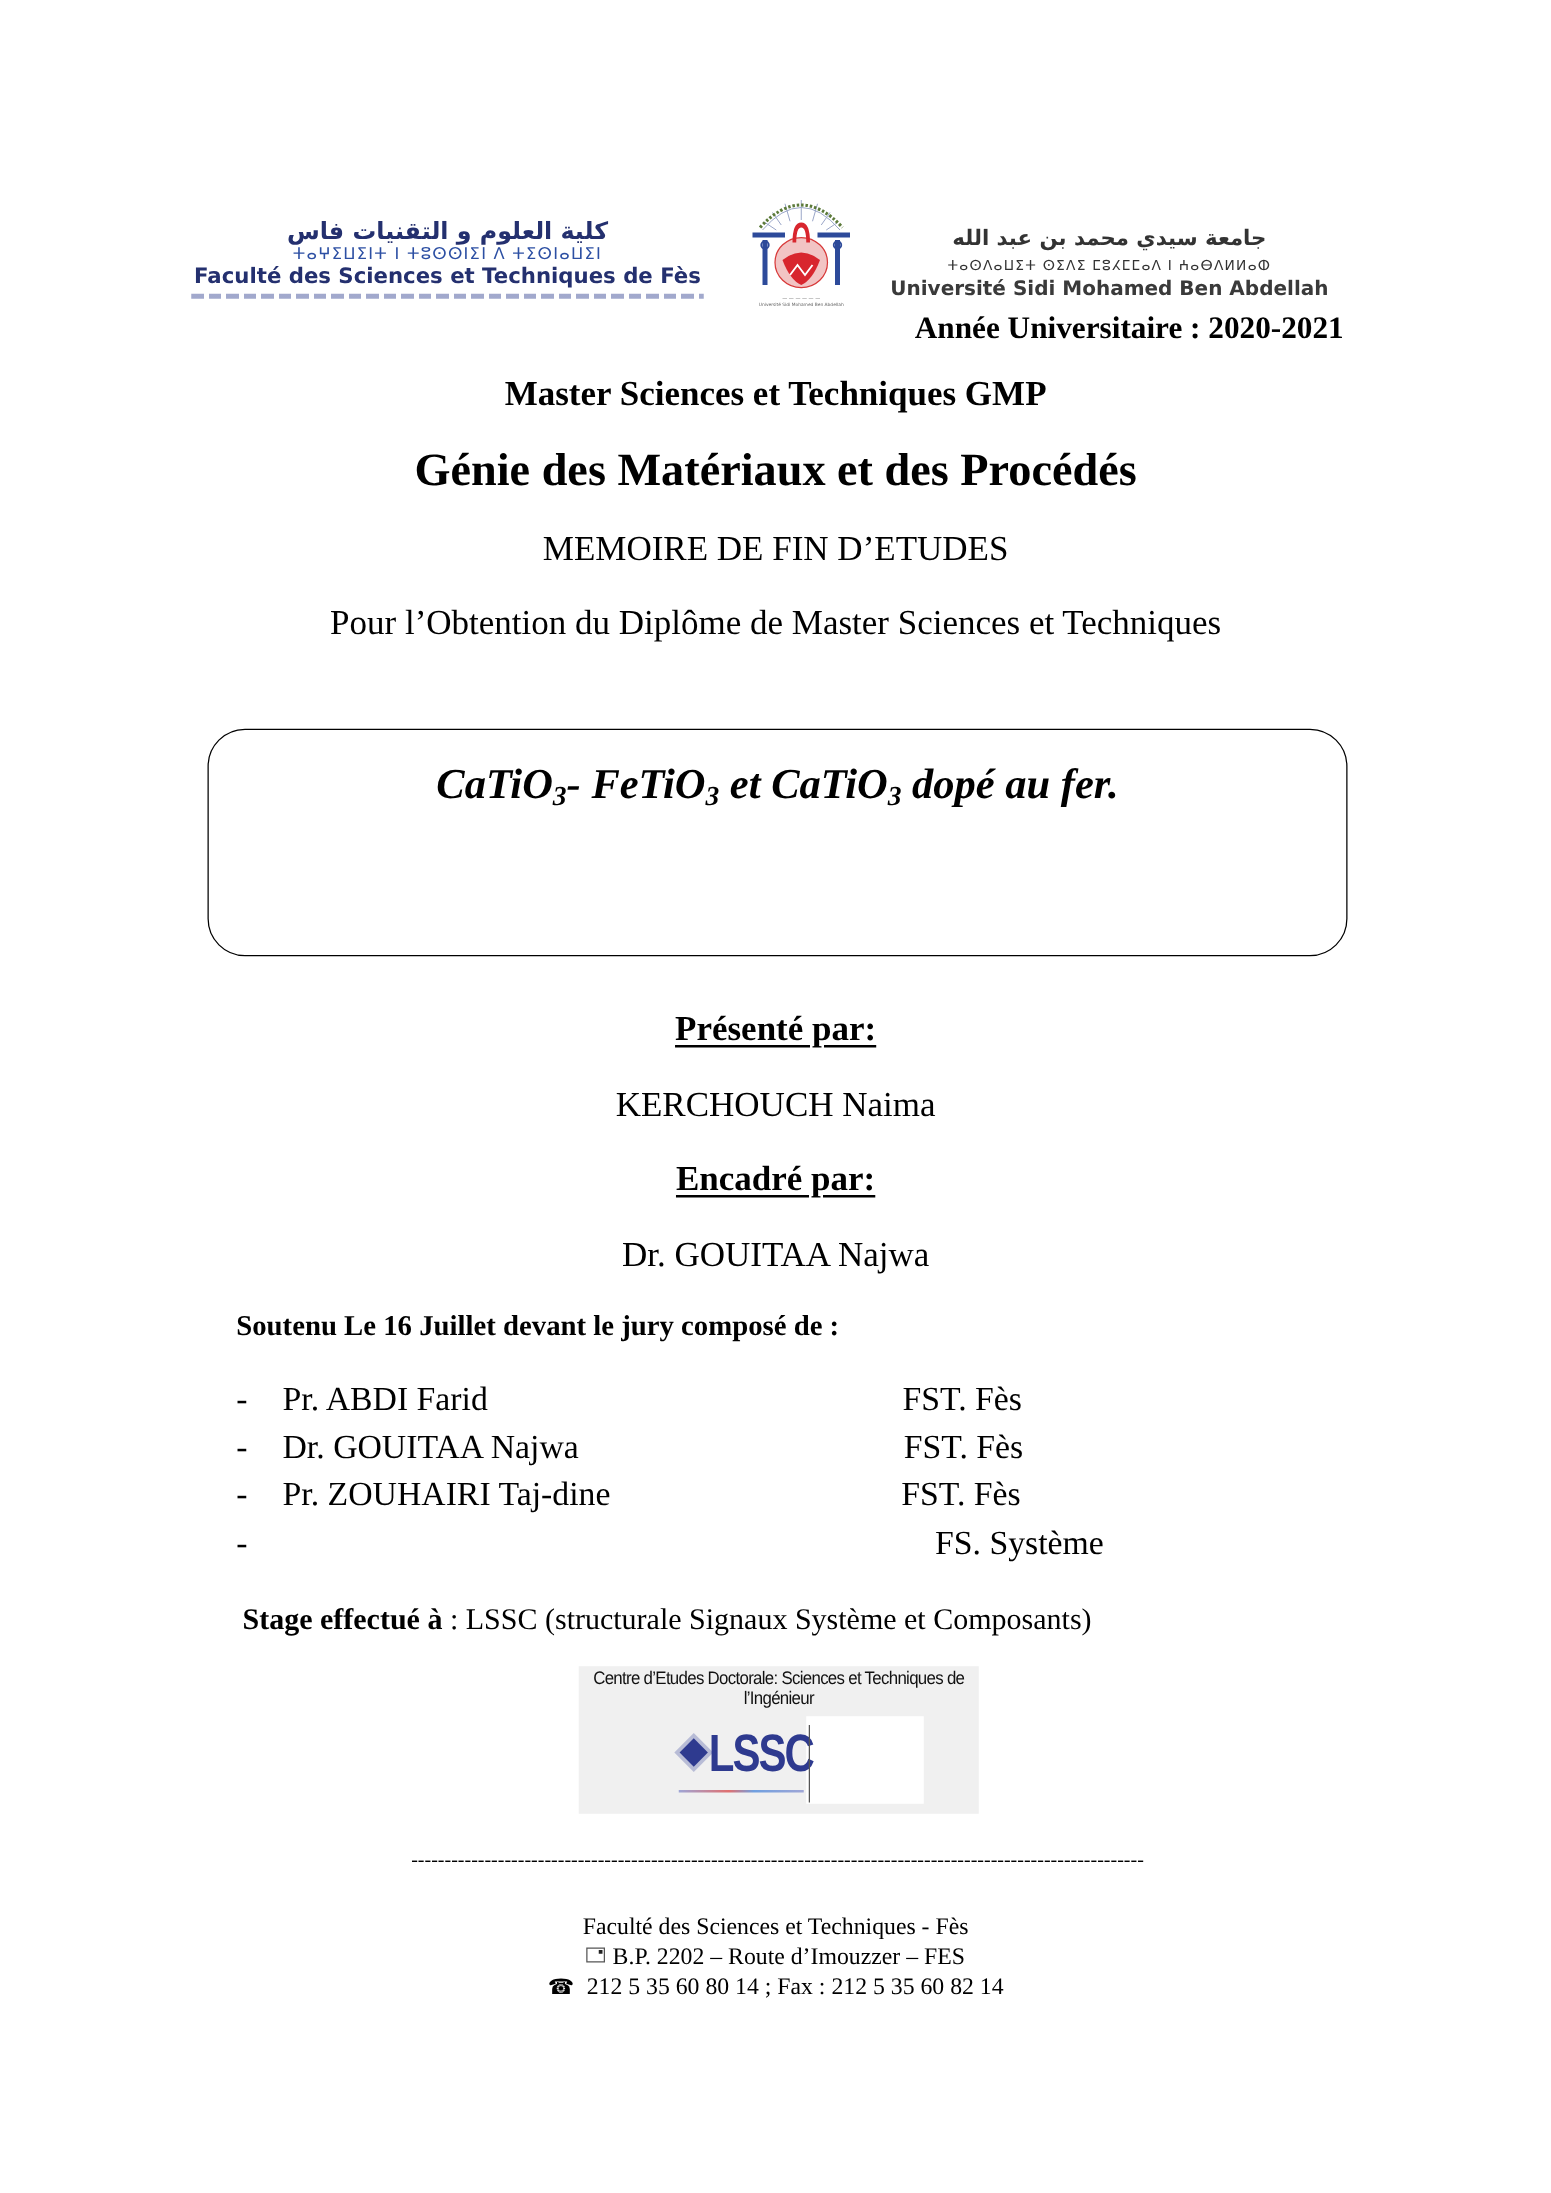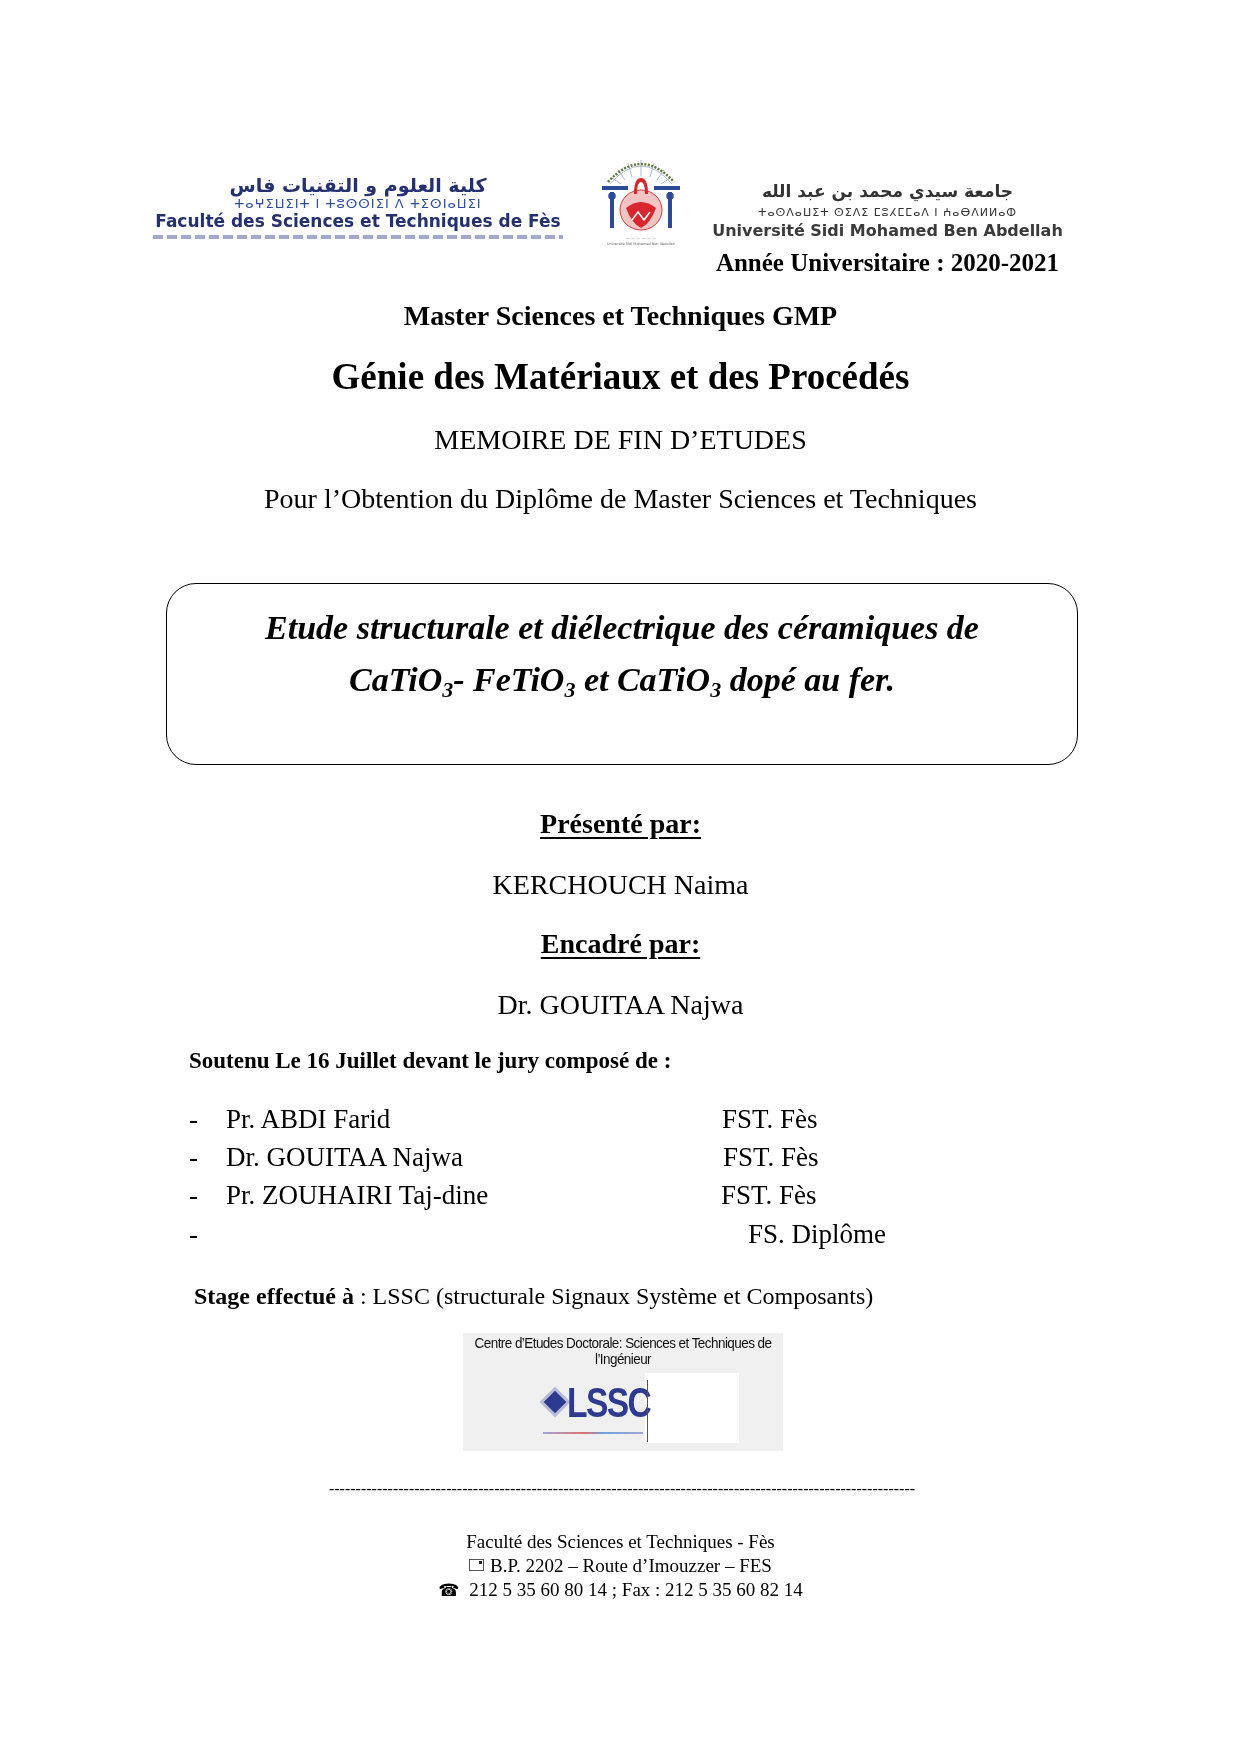--- a/index.html
+++ b/index.html
@@ -15,21 +15,21 @@
   .fst-lat { font-family: "DejaVu Sans", sans-serif; font-weight: bold; font-size: 17px; color: #24306f; line-height: 20px; }
   .fst-rule { margin: 4px auto 0; width: 410px; height: 4px;
               background: repeating-linear-gradient(90deg, #8a93c0 0 10px, transparent 10px 14px); opacity: .8; }
 
   .usmba-emblem { left: 598px; top: 150px; width: 86px; height: 96px; }
 
   .usmba-logo { left: 700px; top: 180px; width: 375px; text-align: center; }
   .usmba-ar { font-family: "DejaVu Sans", sans-serif; font-weight: bold; font-size: 17px; color: #333; line-height: 22px; direction: rtl; }
   .usmba-tf { font-family: "DejaVu Sans", sans-serif; font-size: 11px; color: #333; letter-spacing: 1px; line-height: 14px; margin-top: 4px; }
   .usmba-lat { font-family: "DejaVu Sans", sans-serif; font-weight: bold; font-size: 16px; color: #3a3a3a; line-height: 20px; margin-top: 1px; }
-  .annee { left: 700px; top: 249px; width: 375px; text-align: center; font-weight: bold; font-size: 25px; }
+  .annee { left: 700px; top: 249px; width: 375px; text-align: right; font-weight: bold; font-size: 25px; }
 
   .h-master { top: 300px; font-weight: bold; font-size: 28px; }
   .h-genie  { top: 355px; font-weight: bold; font-size: 37px; }
   .h-memoire{ top: 424px; font-size: 28px; }
   .h-pour   { top: 483px; font-size: 28px; }
 
   .title-box { left: 166px; top: 583px; width: 912px; height: 182px;
                border: 1.5px solid #000; border-radius: 30px; box-sizing: border-box; }
   .title-text { position: absolute; left: 0; right: 0; top: 18px; text-align: center;
                 font-style: italic; font-weight: bold; font-size: 34px; line-height: 52px; }
@@ -115,21 +115,20 @@
 </div>
 <div class="abs annee">Année Universitaire : 2020-2021</div>
 
 <div class="abs center h-master">Master Sciences et Techniques GMP</div>
 <div class="abs center h-genie">Génie des Matériaux et des Procédés</div>
 <div class="abs center h-memoire">MEMOIRE DE FIN D’ETUDES</div>
 <div class="abs center h-pour">Pour l’Obtention du Diplôme de Master Sciences et Techniques</div>
 
 <div class="abs title-box">
   <div class="title-text">
-    <div>Etude structurale et diélectrique des céramiques de</div>
     <div><span>CaTiO</span><sub>3</sub><span>- FeTiO</span><sub>3</sub><span> et CaTiO</span><sub>3</sub><span> dopé au fer.</span></div>
   </div>
 </div>
 
 <div class="abs center lbl-presente"><span class="label-u">Présenté par:</span></div>
 <div class="abs center name-presente">KERCHOUCH Naima</div>
 <div class="abs center lbl-encadre"><span class="label-u">Encadré par:</span></div>
 <div class="abs center name-encadre">Dr. GOUITAA Najwa</div>
 
 <div class="abs soutenu">Soutenu Le 16 Juillet devant le jury composé de :</div>
@@ -144,21 +143,21 @@
   <span class="jury-name">Dr. GOUITAA Najwa</span>
   <span class="jury-aff" style="left:723px">FST. Fès</span>
 </div>
 <div class="abs jury-row" style="top:1180px">
   <span class="jury-dash">-</span>
   <span class="jury-name">Pr. ZOUHAIRI Taj-dine</span>
   <span class="jury-aff" style="left:721px">FST. Fès</span>
 </div>
 <div class="abs jury-row" style="top:1219px">
   <span class="jury-dash">-</span>
-  <span class="jury-aff" style="left:748px">FS. Diplôme</span>
+  <span class="jury-aff" style="left:748px">FS. Système</span>
 </div>
 
 <div class="abs stage"><b>Stage effectué à</b><span> : </span><span>LSSC (structurale Signaux Système et Composants)</span></div>
 
 <div class="abs lssc-box">
   <div class="lssc-head">Centre d’Etudes Doctorale: Sciences et Techniques de l’Ingénieur</div>
   <div class="lssc-white"></div>
   <div class="lssc-mark">
     <div class="lssc-diamond"></div>
     <div class="lssc-text">LSSC</div>

